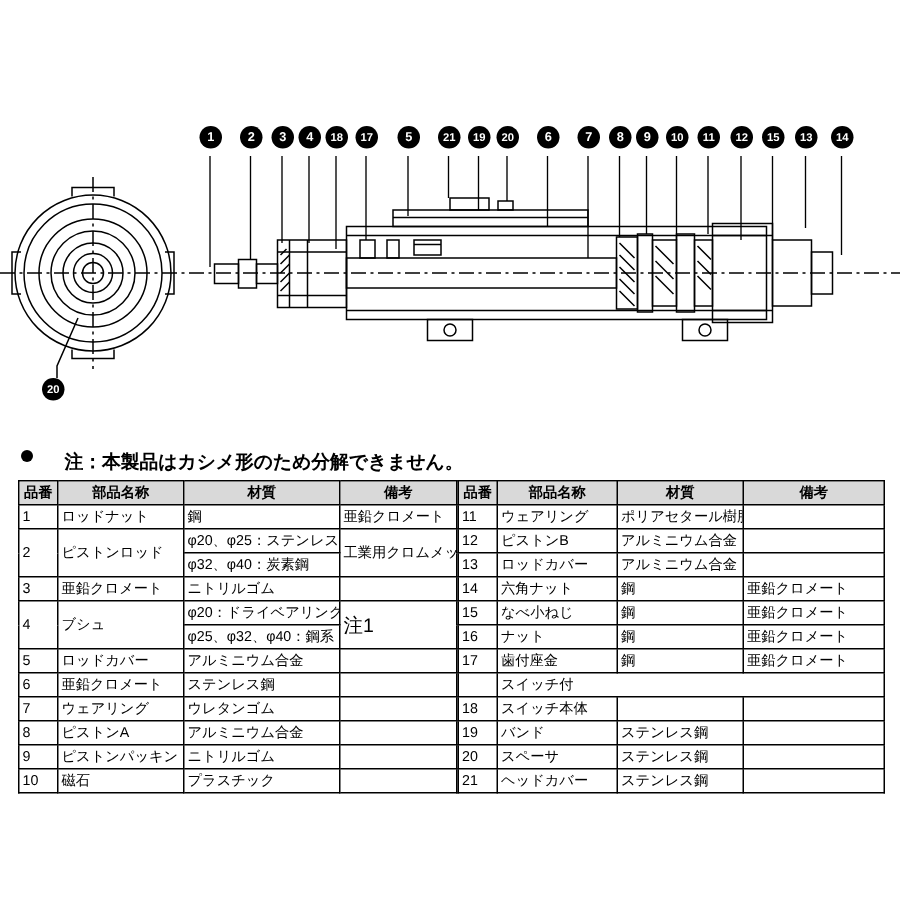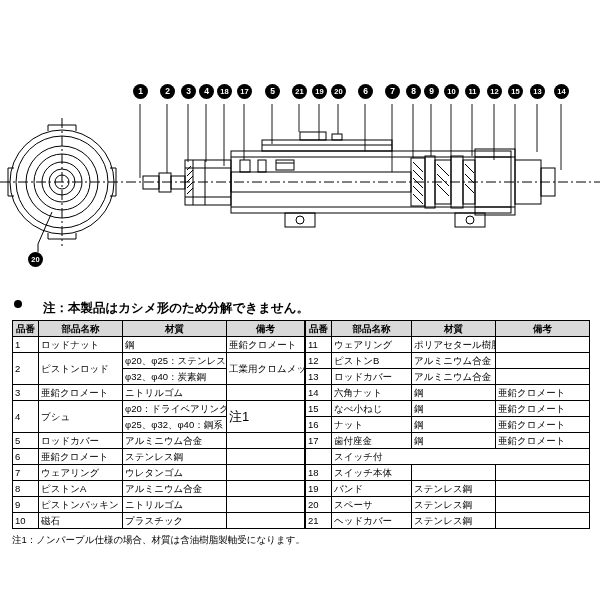--- a/index.html
+++ b/index.html
@@ -381,14 +381,13 @@
         <tr>
           <td class="num">21</td>
           <td>ヘッドカバー</td>
           <td>ステンレス鋼</td>
           <td></td>
         </tr>
       </tbody>
     </table>
   </div>
 
-  <div class="footnote">注1：ノンパーブル仕様の場合、材質は含油樹脂製軸受になります。</div>
 </div>
 
 </body></html>

